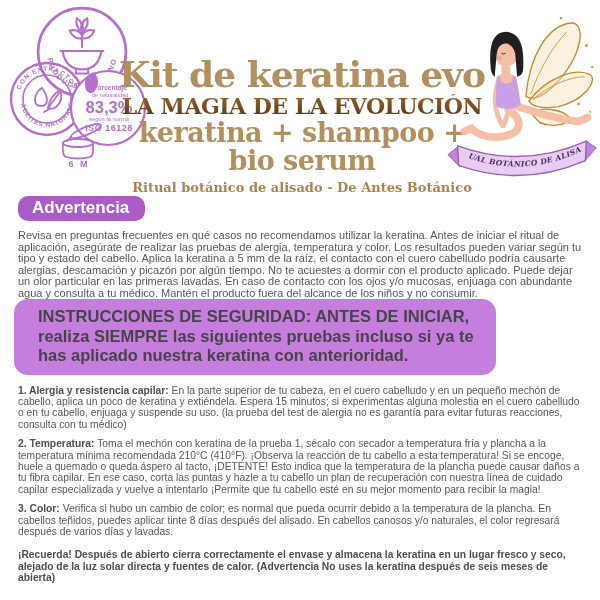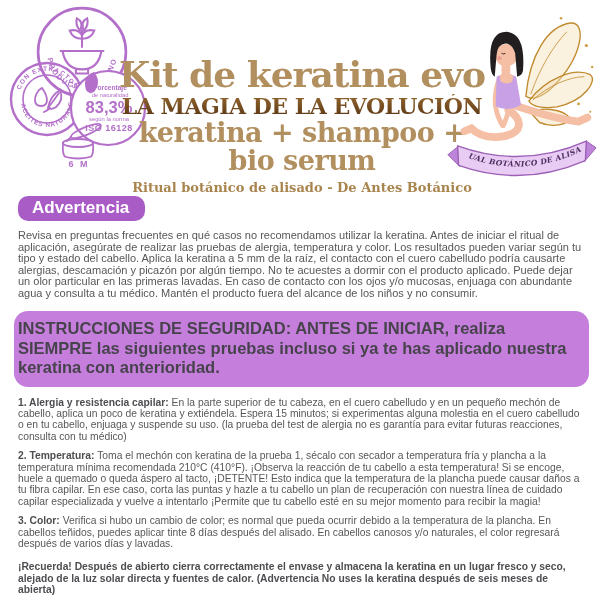--- a/index.html
+++ b/index.html
@@ -64,26 +64,25 @@
     padding:2px 16px 3px 14px;
     border-radius:10px;
   }
   .para{
     margin-top:9px;
     font-size:11px;
     line-height:11.5px;
     color:var(--body-text);
   }
   .safety-box{
-    margin-top:12px;
     margin-left:-4px;
-    width:575px;
+    width:482px;
     background:var(--safety-bg);
     border-radius:14px;
-    padding:8px 14px 9px 4px;
+    padding:8px 14px 9px 24px;
     font-weight:bold;
     font-size:16.5px;
     line-height:19.5px;
     color:var(--safety-text);
   }
   .steps{margin-top:10px;}
   .step{
     font-size:10.3px;
     line-height:11.4px;
     margin-bottom:8px;

